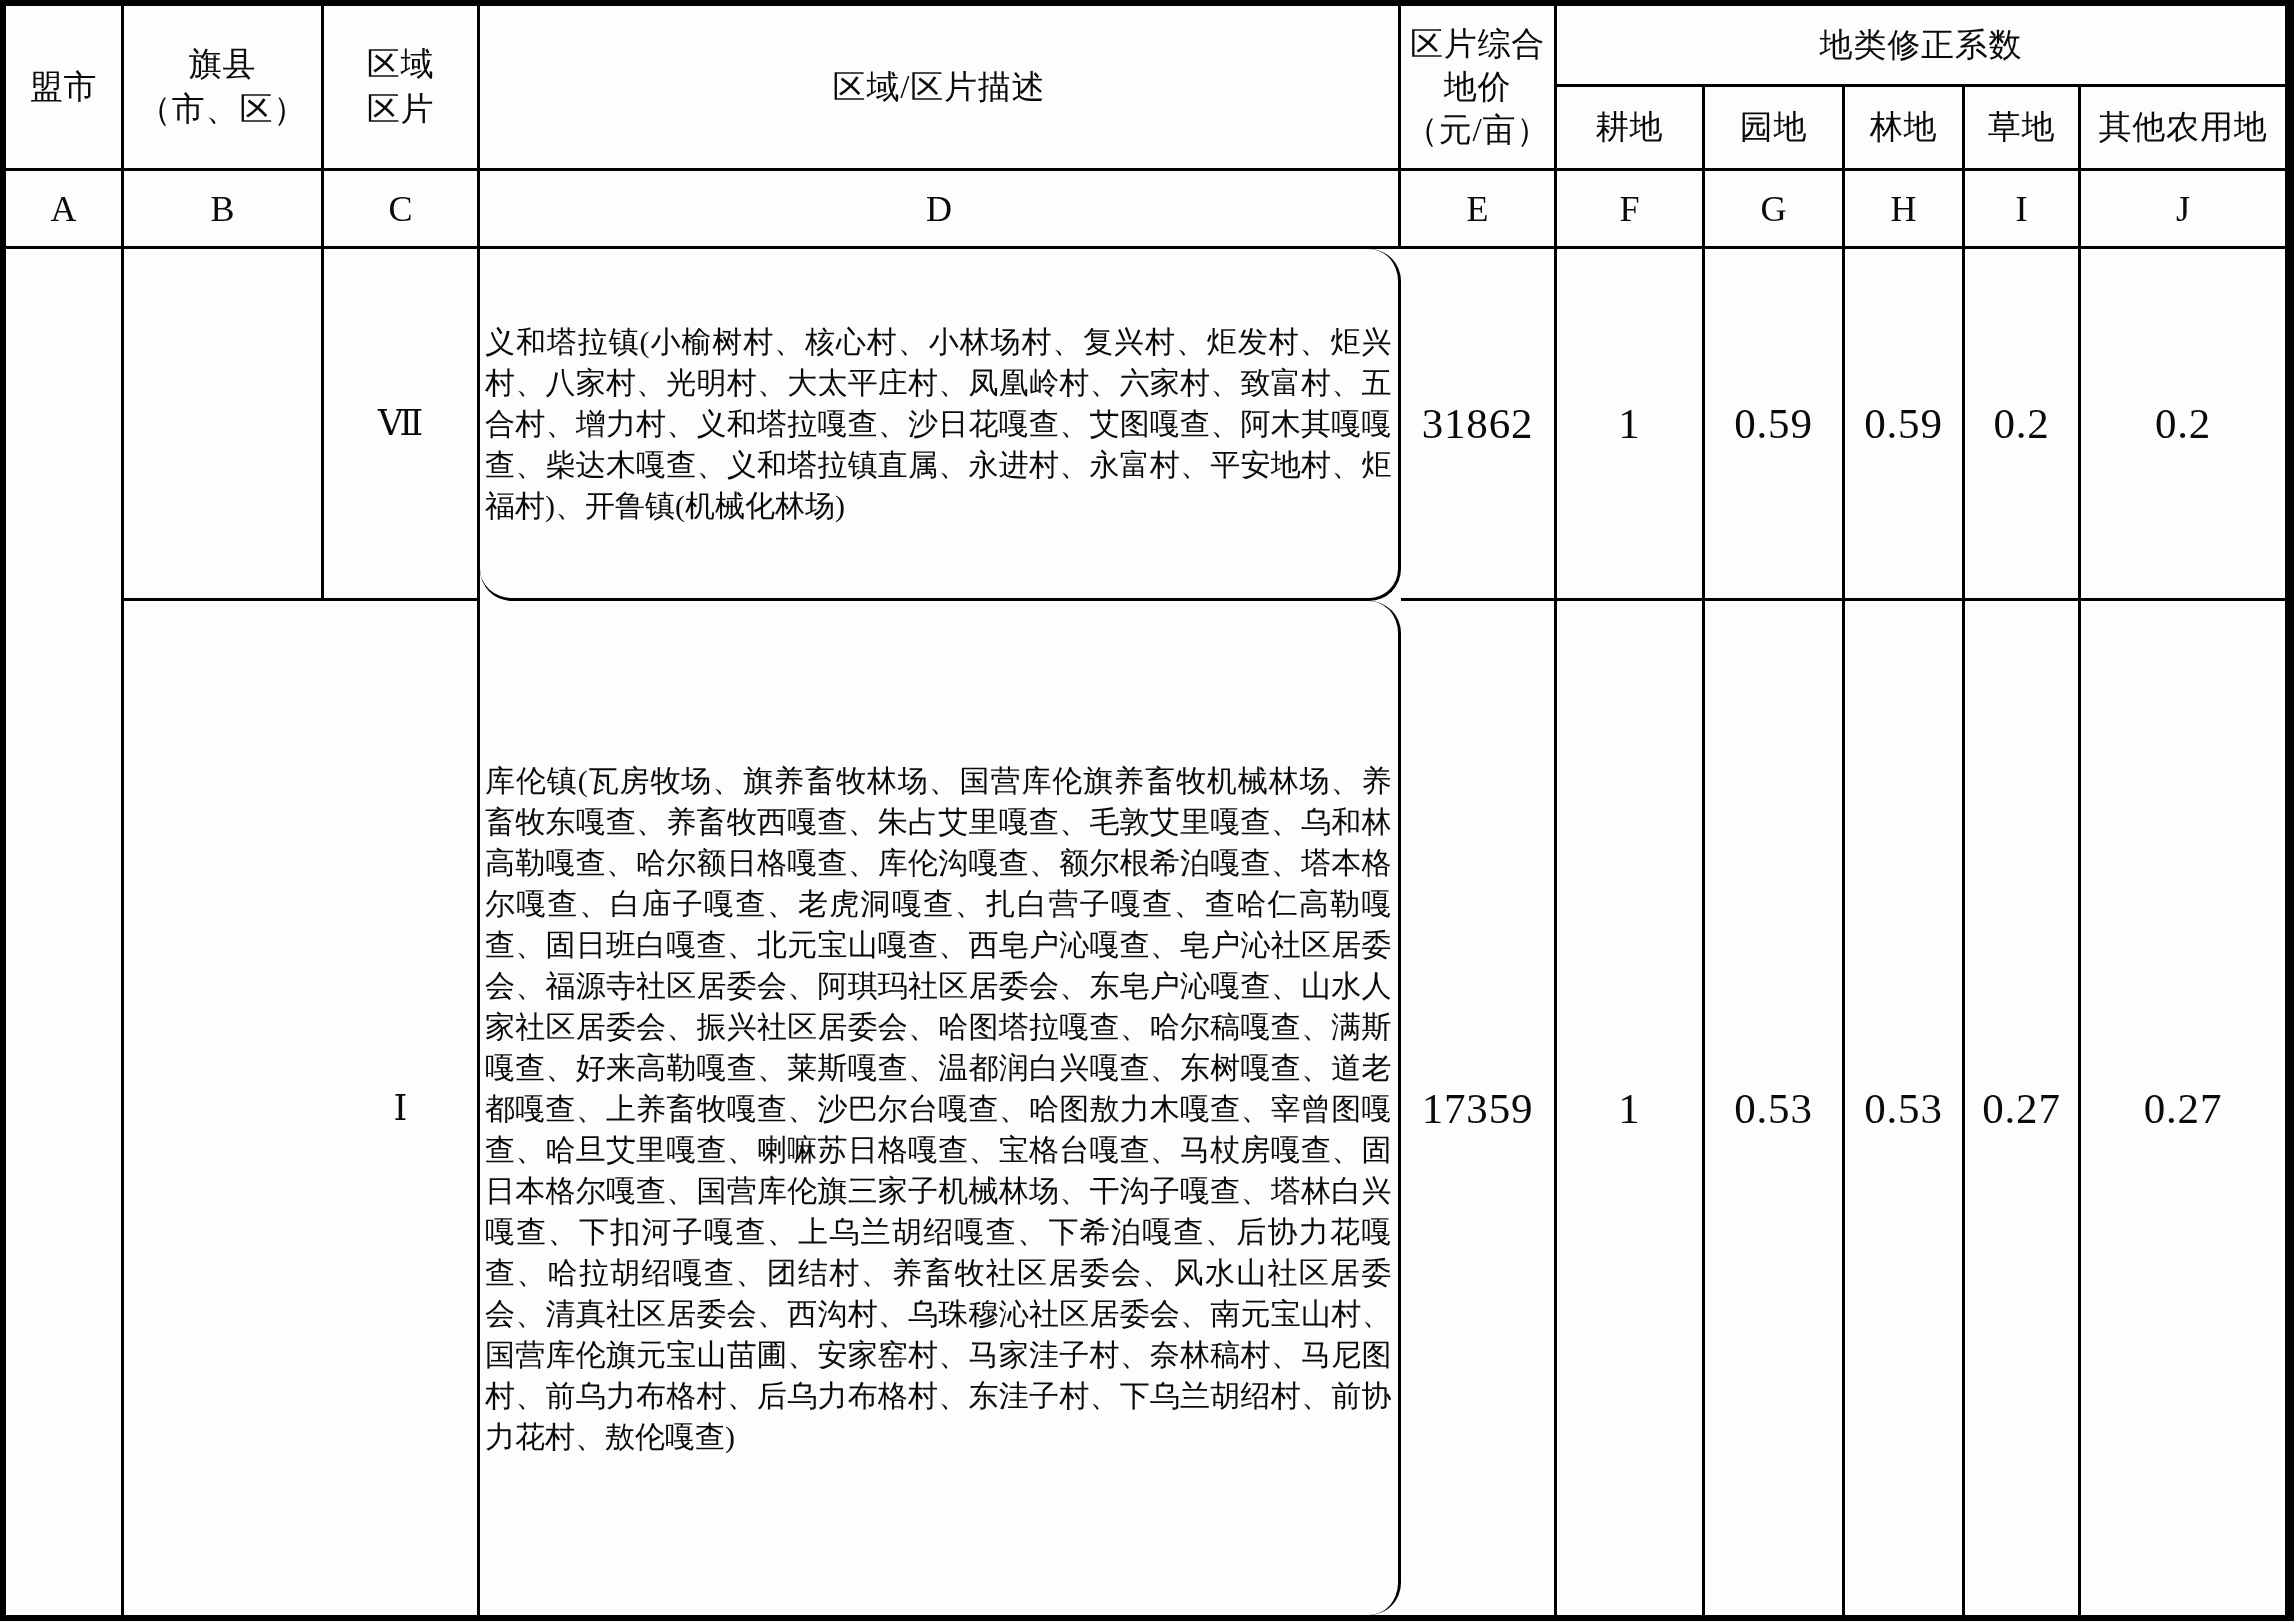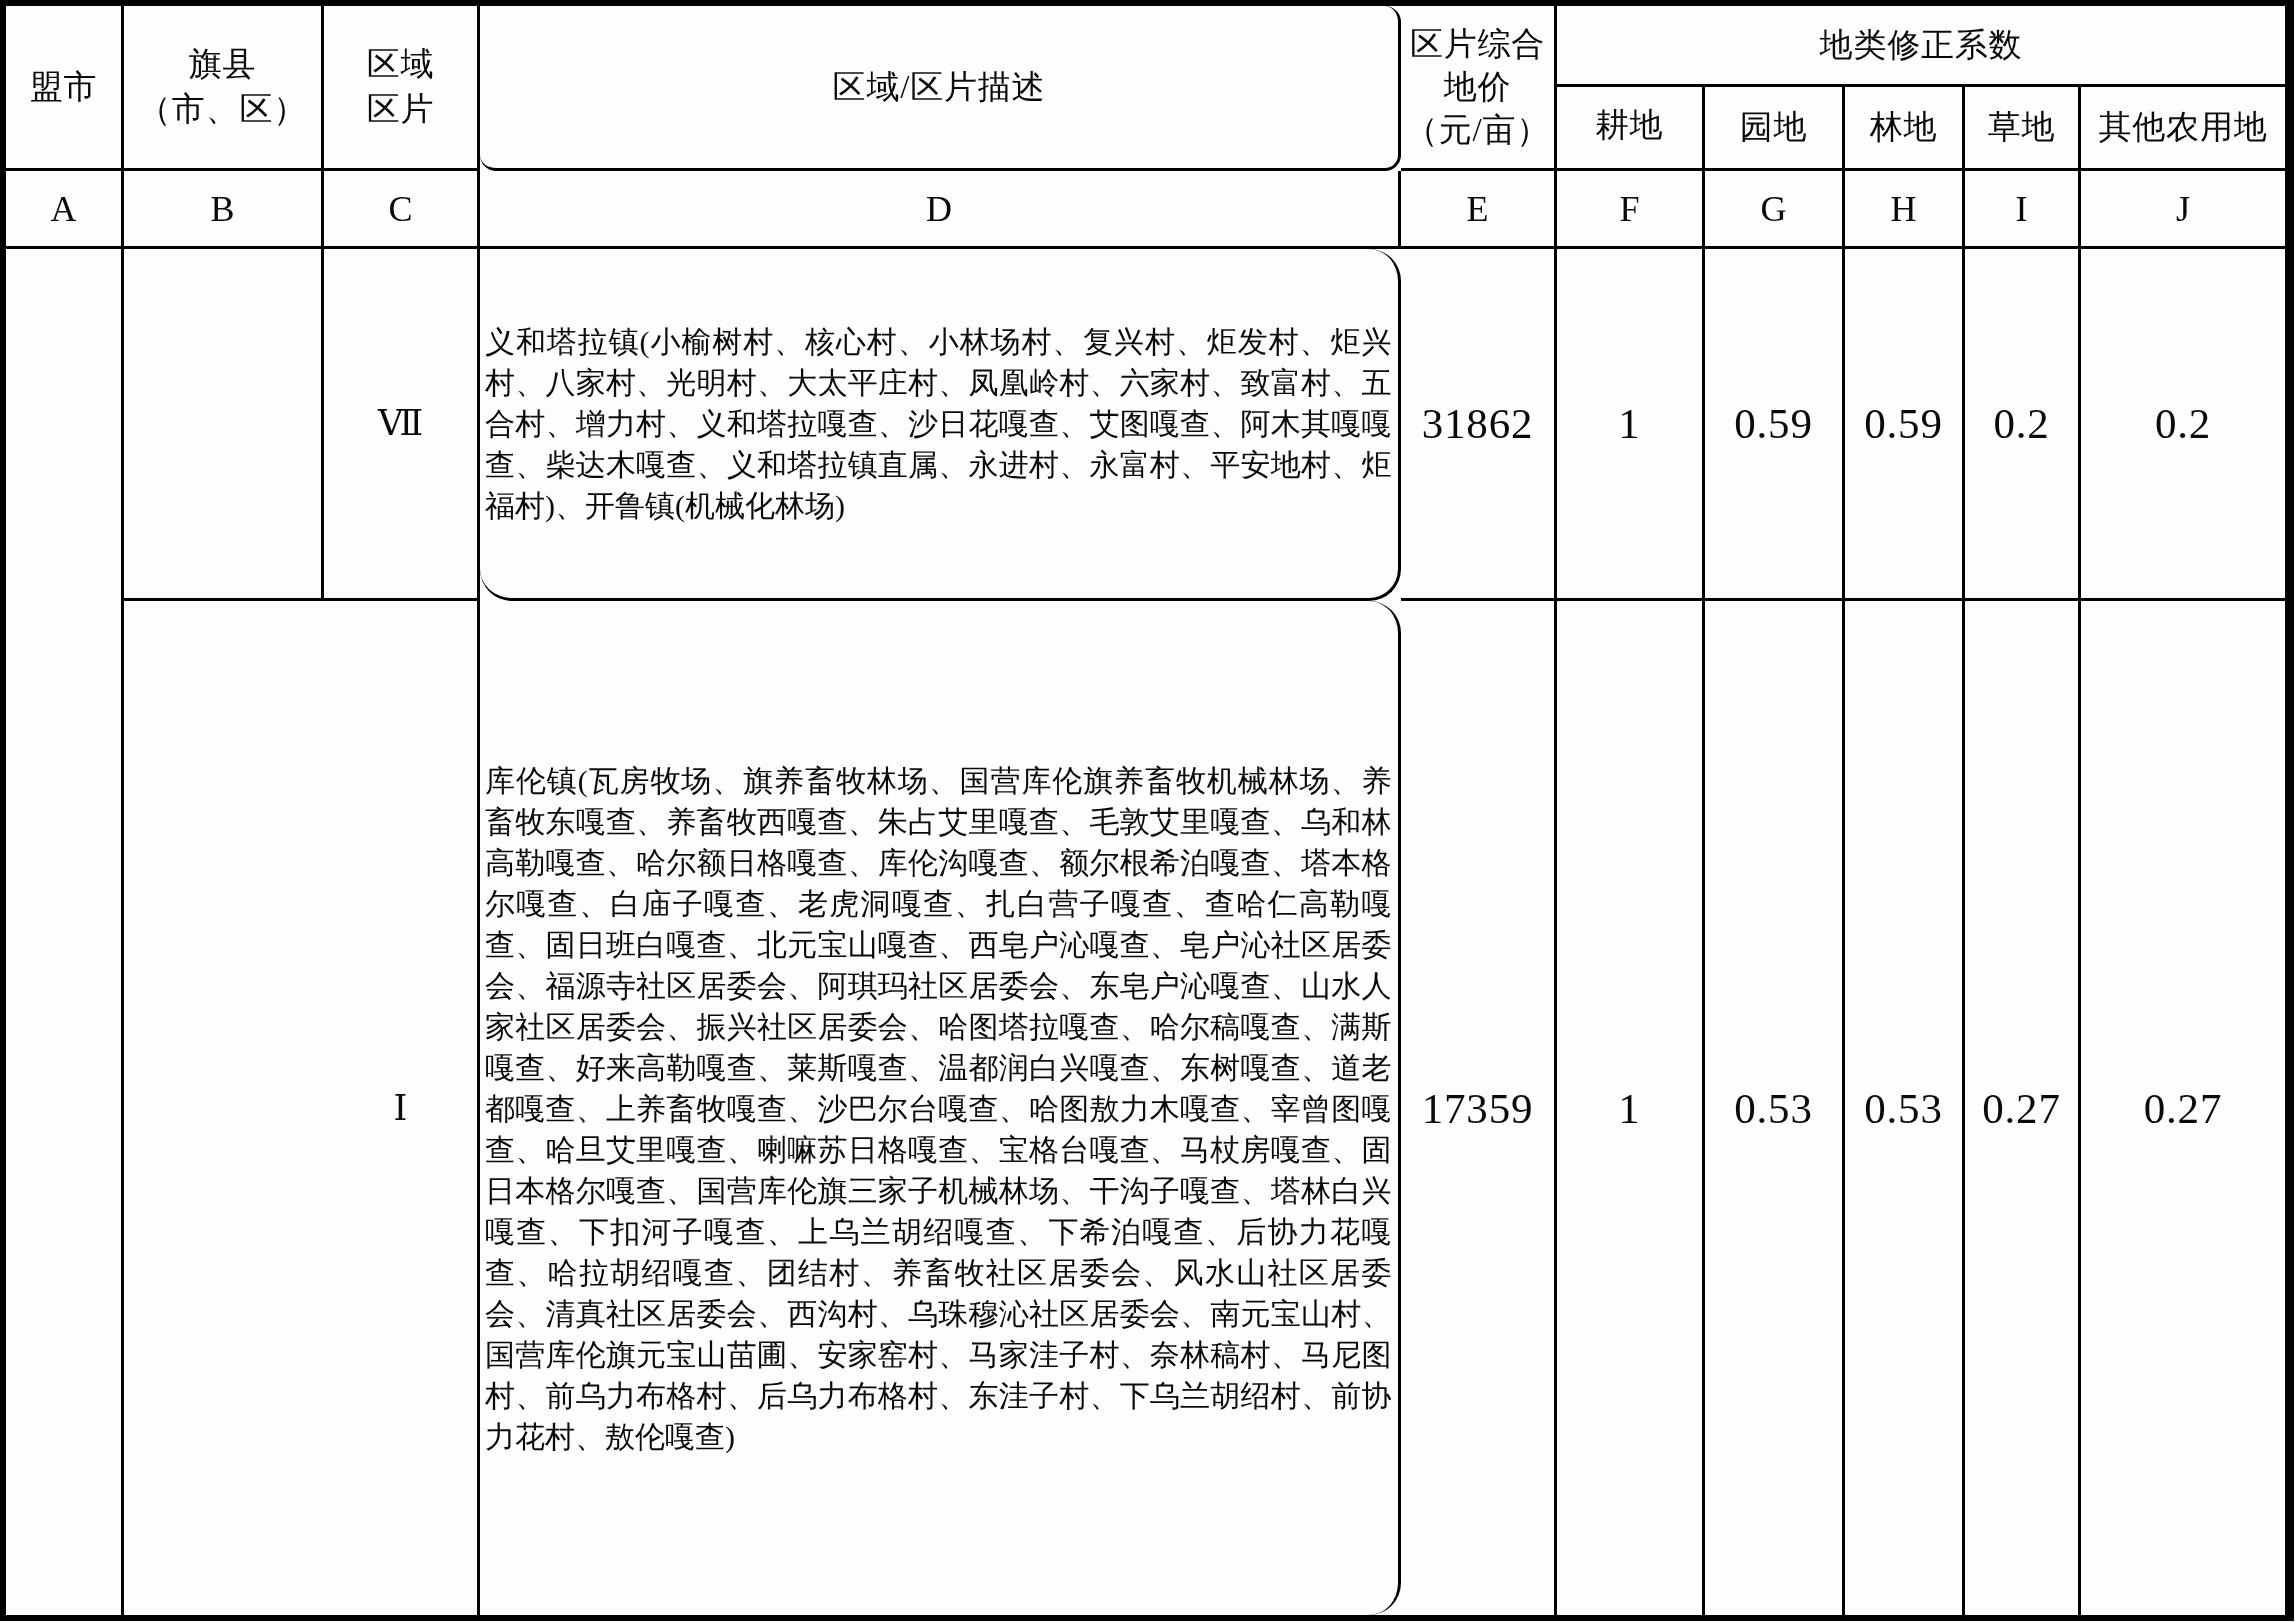--- a/index.html
+++ b/index.html
@@ -78,26 +78,26 @@
 <body>
 
 <div id="page">
   <div id="grid">
 
     <div class="cell hdr" style="grid-column:1; grid-row:1/3;">盟市</div>
     <div class="cell hdr" style="grid-column:2; grid-row:1/3;">旗县
 （市、区）</div>
     <div class="cell hdr" style="grid-column:3; grid-row:1/3;">区域
 区片</div>
-    <div class="cell hdr" style="grid-column:4; grid-row:1/3;border-radius:16px;">区域/区片描述</div>
+    <div class="cell hdr" style="grid-column:4; grid-row:1/3;">区域/区片描述</div>
     <div class="cell hdr" style="grid-column:5; grid-row:1/3; line-height:43px;">区片综合
 地价
 （元/亩）</div>
     <div class="cell hdr" style="grid-column:6/11; grid-row:1;">地类修正系数</div>
-    <div class="cell hdr" style="grid-column:6; grid-row:2;font-family:Liberation Mono, monospace;">耕地</div>
+    <div class="cell hdr" style="grid-column:6; grid-row:2;">耕地</div>
     <div class="cell hdr" style="grid-column:7; grid-row:2;">园地</div>
     <div class="cell hdr" style="grid-column:8; grid-row:2;">林地</div>
     <div class="cell hdr" style="grid-column:9; grid-row:2;">草地</div>
     <div class="cell hdr" style="grid-column:10; grid-row:2;">其他农用地</div>
 
     <div class="cell letter" style="grid-column:1; grid-row:3;">A</div>
     <div class="cell letter" style="grid-column:2; grid-row:3;">B</div>
     <div class="cell letter" style="grid-column:3; grid-row:3;">C</div>
     <div class="cell letter" style="grid-column:4; grid-row:3;">D</div>
     <div class="cell letter" style="grid-column:5; grid-row:3;">E</div>

